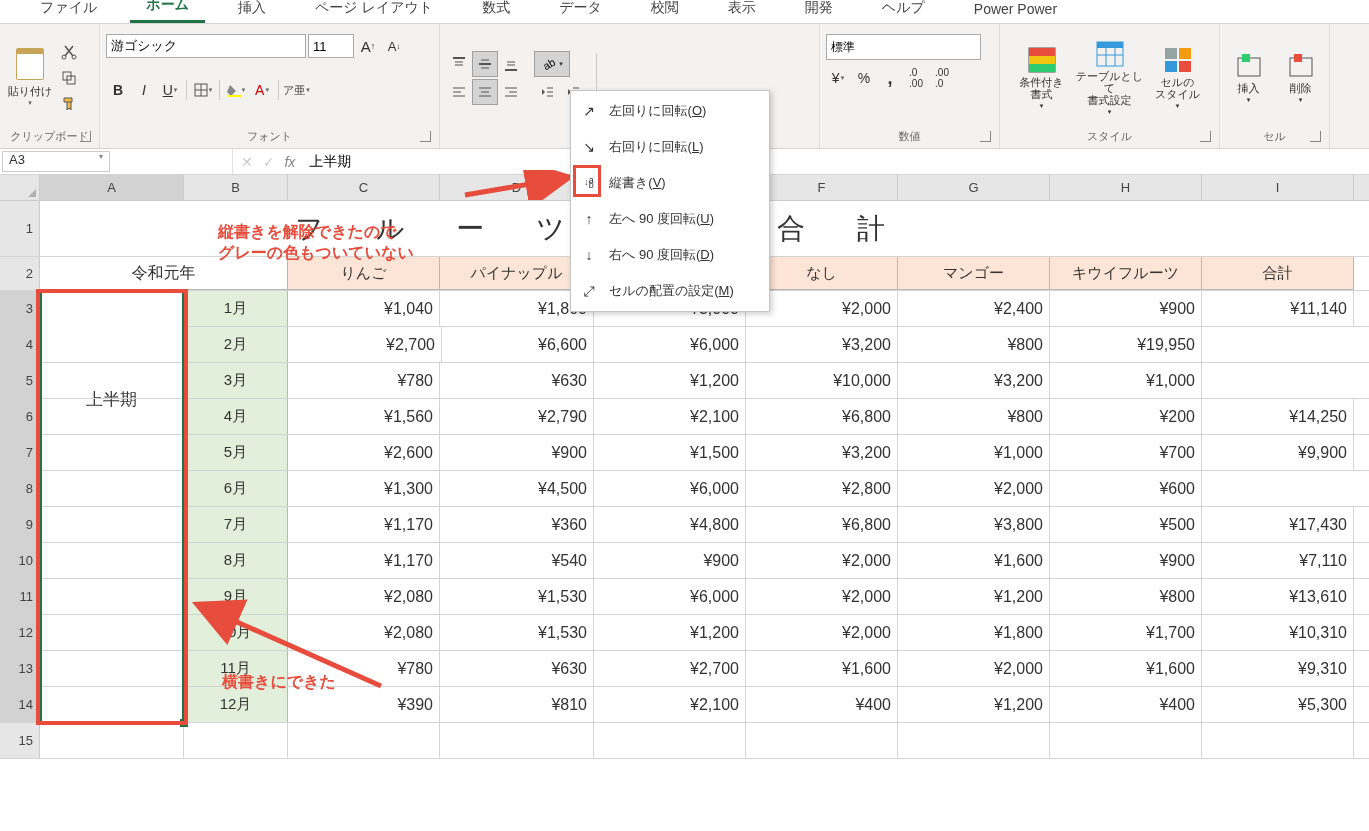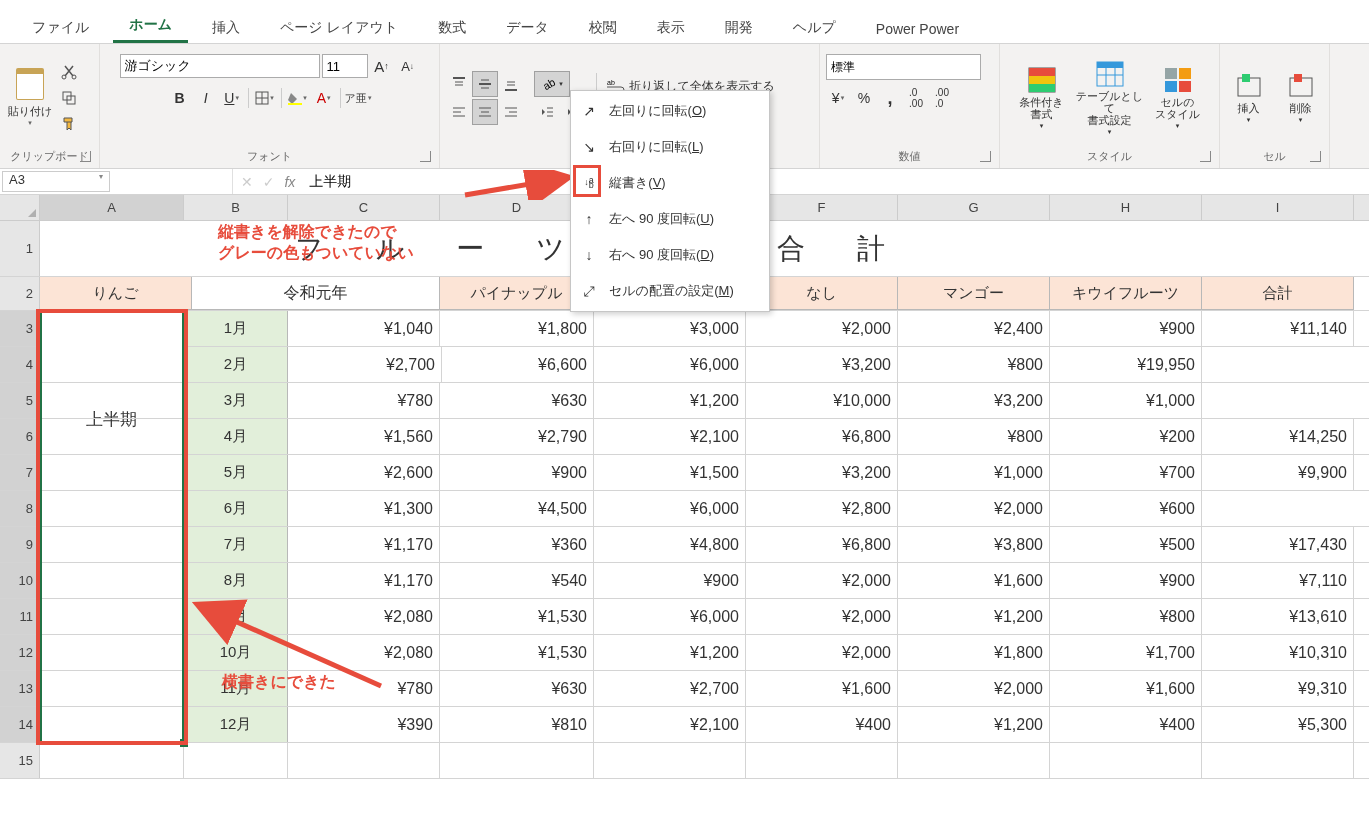--- a/index.html
+++ b/index.html
@@ -1,19 +1,19 @@
 <!DOCTYPE html>
 <html><head>
 <meta charset="utf-8">
 <style>
 * { box-sizing: border-box; margin: 0; padding: 0; font-family: "Yu Gothic", "Meiryo", sans-serif; }
 body { background: #fff; font-size: 12px; color: #333; overflow: hidden; width: 1369px; height: 831px; position: relative; }
 
 
-.tabs { background: #fff; border-bottom: 1px solid #d4d4d4; height: 44px; display: flex; align-items: flex-end; padding-left: 16px; gap: 8px; }
+.tabs { background: #fff; border-bottom: 1px solid #d4d4d4; height: 24px; display: flex; align-items: flex-end; padding-left: 24px; gap: 17px; }
 .tab { padding: 8px 16px 6px; font-size: 14px; cursor: pointer; color: #444; }
 .tab.active { color: #217346; border-bottom: 3px solid #217346; font-weight: 600; }
 
 
 .ribbon { background: #f3f2f1; border-bottom: 1px solid #d4d4d4; height: 125px; display: flex; position: relative; }
 .group { border-right: 1px solid #e1dfdd; padding: 4px 6px 2px; display: flex; flex-direction: column; justify-content: space-between; position: relative; }
 .group-label { text-align: center; font-size: 11px; color: #666; padding: 2px 0; position: relative; }
 .group-label::after { content: ""; position: absolute; right: 2px; bottom: 4px; width: 10px; height: 10px; border-right: 1px solid #888; border-bottom: 1px solid #888; }
 .group-body { flex: 1; display: flex; align-items: center; gap: 4px; }
 
@@ -151,21 +151,21 @@
             <svg width="16" height="16" viewBox="0 0 16 16">
               <path d="M3 2h8v4H3z M6 6v8l2-2 2 2V6" fill="#f4b942" stroke="#555"></path>
             </svg>
           </div>
       </div>
     </div>
     <div class="group-label">クリップボード</div>
   </div>
 
   <div class="group" style="width:340px">
-    <div class="group-body" style="flex-direction:column;align-items:center;gap:8px;padding-top:6px">
+    <div class="group-body" style="flex-direction:column;align-items:flex-start;gap:20px;padding-top:6px">
       <div class="font-row">
         <input class="font-name" value="游ゴシック" style="">
         <input class="font-size" value="11" style="">
         <div class="fbtn" style="font-size:15px">A<sup style="font-size:9px">↑</sup></div>
         <div class="fbtn" style="font-size:13px">A<sup style="font-size:8px">↓</sup></div>
       </div>
       <div class="font-row">
         <div class="fbtn" style="font-weight:700">B</div>
         <div class="fbtn" style="font-style:italic">I</div>
         <div class="fbtn">
@@ -275,33 +275,20 @@
               <svg width="16" height="16">
                 <path d="M3 5l3 3-3 3z" fill="#555"></path>
                 <line x1="8" y1="4" x2="14" y2="4" stroke="#555"></line>
                 <line x1="8" y1="8" x2="14" y2="8" stroke="#555"></line>
                 <line x1="8" y1="12" x2="14" y2="12" stroke="#555"></line>
               </svg>
             </div>
         </div>
       </div>
       <div style="width:1px;height:50px;background:#ccc"></div>
-      <div style="display:flex;flex-direction:column;gap:6px">
-        <div style="display:flex;align-items:center;gap:4px;cursor:pointer">
-          <svg width="18" height="16">
-              <text x="0" y="7" font-size="7">ab</text>
-              <path d="M0 9h14a3 3 0 010 6h-6m0 0l2-2m-2 2l2 2" fill="none" stroke="#555"></path>
-            </svg>
-          <span style="font-size:12px">折り返して全体を表示する</span>
-        </div>
-        <div style="display:flex;align-items:center;gap:4px;cursor:pointer">
-          <span style="font-size:12px">揃え</span>
-            <span style="font-size:7px">▾</span>
-        </div>
-      </div>
     </div>
     <div class="group-label" style="visibility:hidden">配置</div>
   </div>
 
   <div class="group" style="width:180px">
     <div class="group-body" style="flex-direction:column;align-items:flex-start;gap:6px;padding-top:6px">
       <input class="num-sel" value="標準" style="">
       <div class="font-row">
         <div class="fbtn">¥<span class="dd">▾</span></div>
         <div class="fbtn">%</div>
@@ -446,22 +433,22 @@
     <div class="ch cI">I</div>
   </div>
 
   <div class="row title">
     <div class="rh">1</div>
     <div class="cell title" style="width:1112px;border-right:none">フ　ル　ー　ツ　売　上　合　計</div>
   </div>
 
   <div class="row hdr">
     <div class="rh">2</div>
+    <div class="cell yearh" style="width:248px;border-right:1px solid #b8b8b8;border-bottom:1px solid #b8b8b8">令和元年</div>
     <div class="cell hcell cC">りんご</div>
-    <div class="cell yearh" style="width:248px;border-right:1px solid #b8b8b8;border-bottom:1px solid #b8b8b8">令和元年</div>
     <div class="cell hcell cD">パイナップル</div>
     <div class="cell hcell cE">ぶどう</div>
     <div class="cell hcell cF">なし</div>
     <div class="cell hcell cG">マンゴー</div>
     <div class="cell hcell cH">キウイフルーツ</div>
     <div class="cell hcell cI">合計</div>
   </div>
 
   <div id="data-rows">
       <div class="row" style="position:relative">

